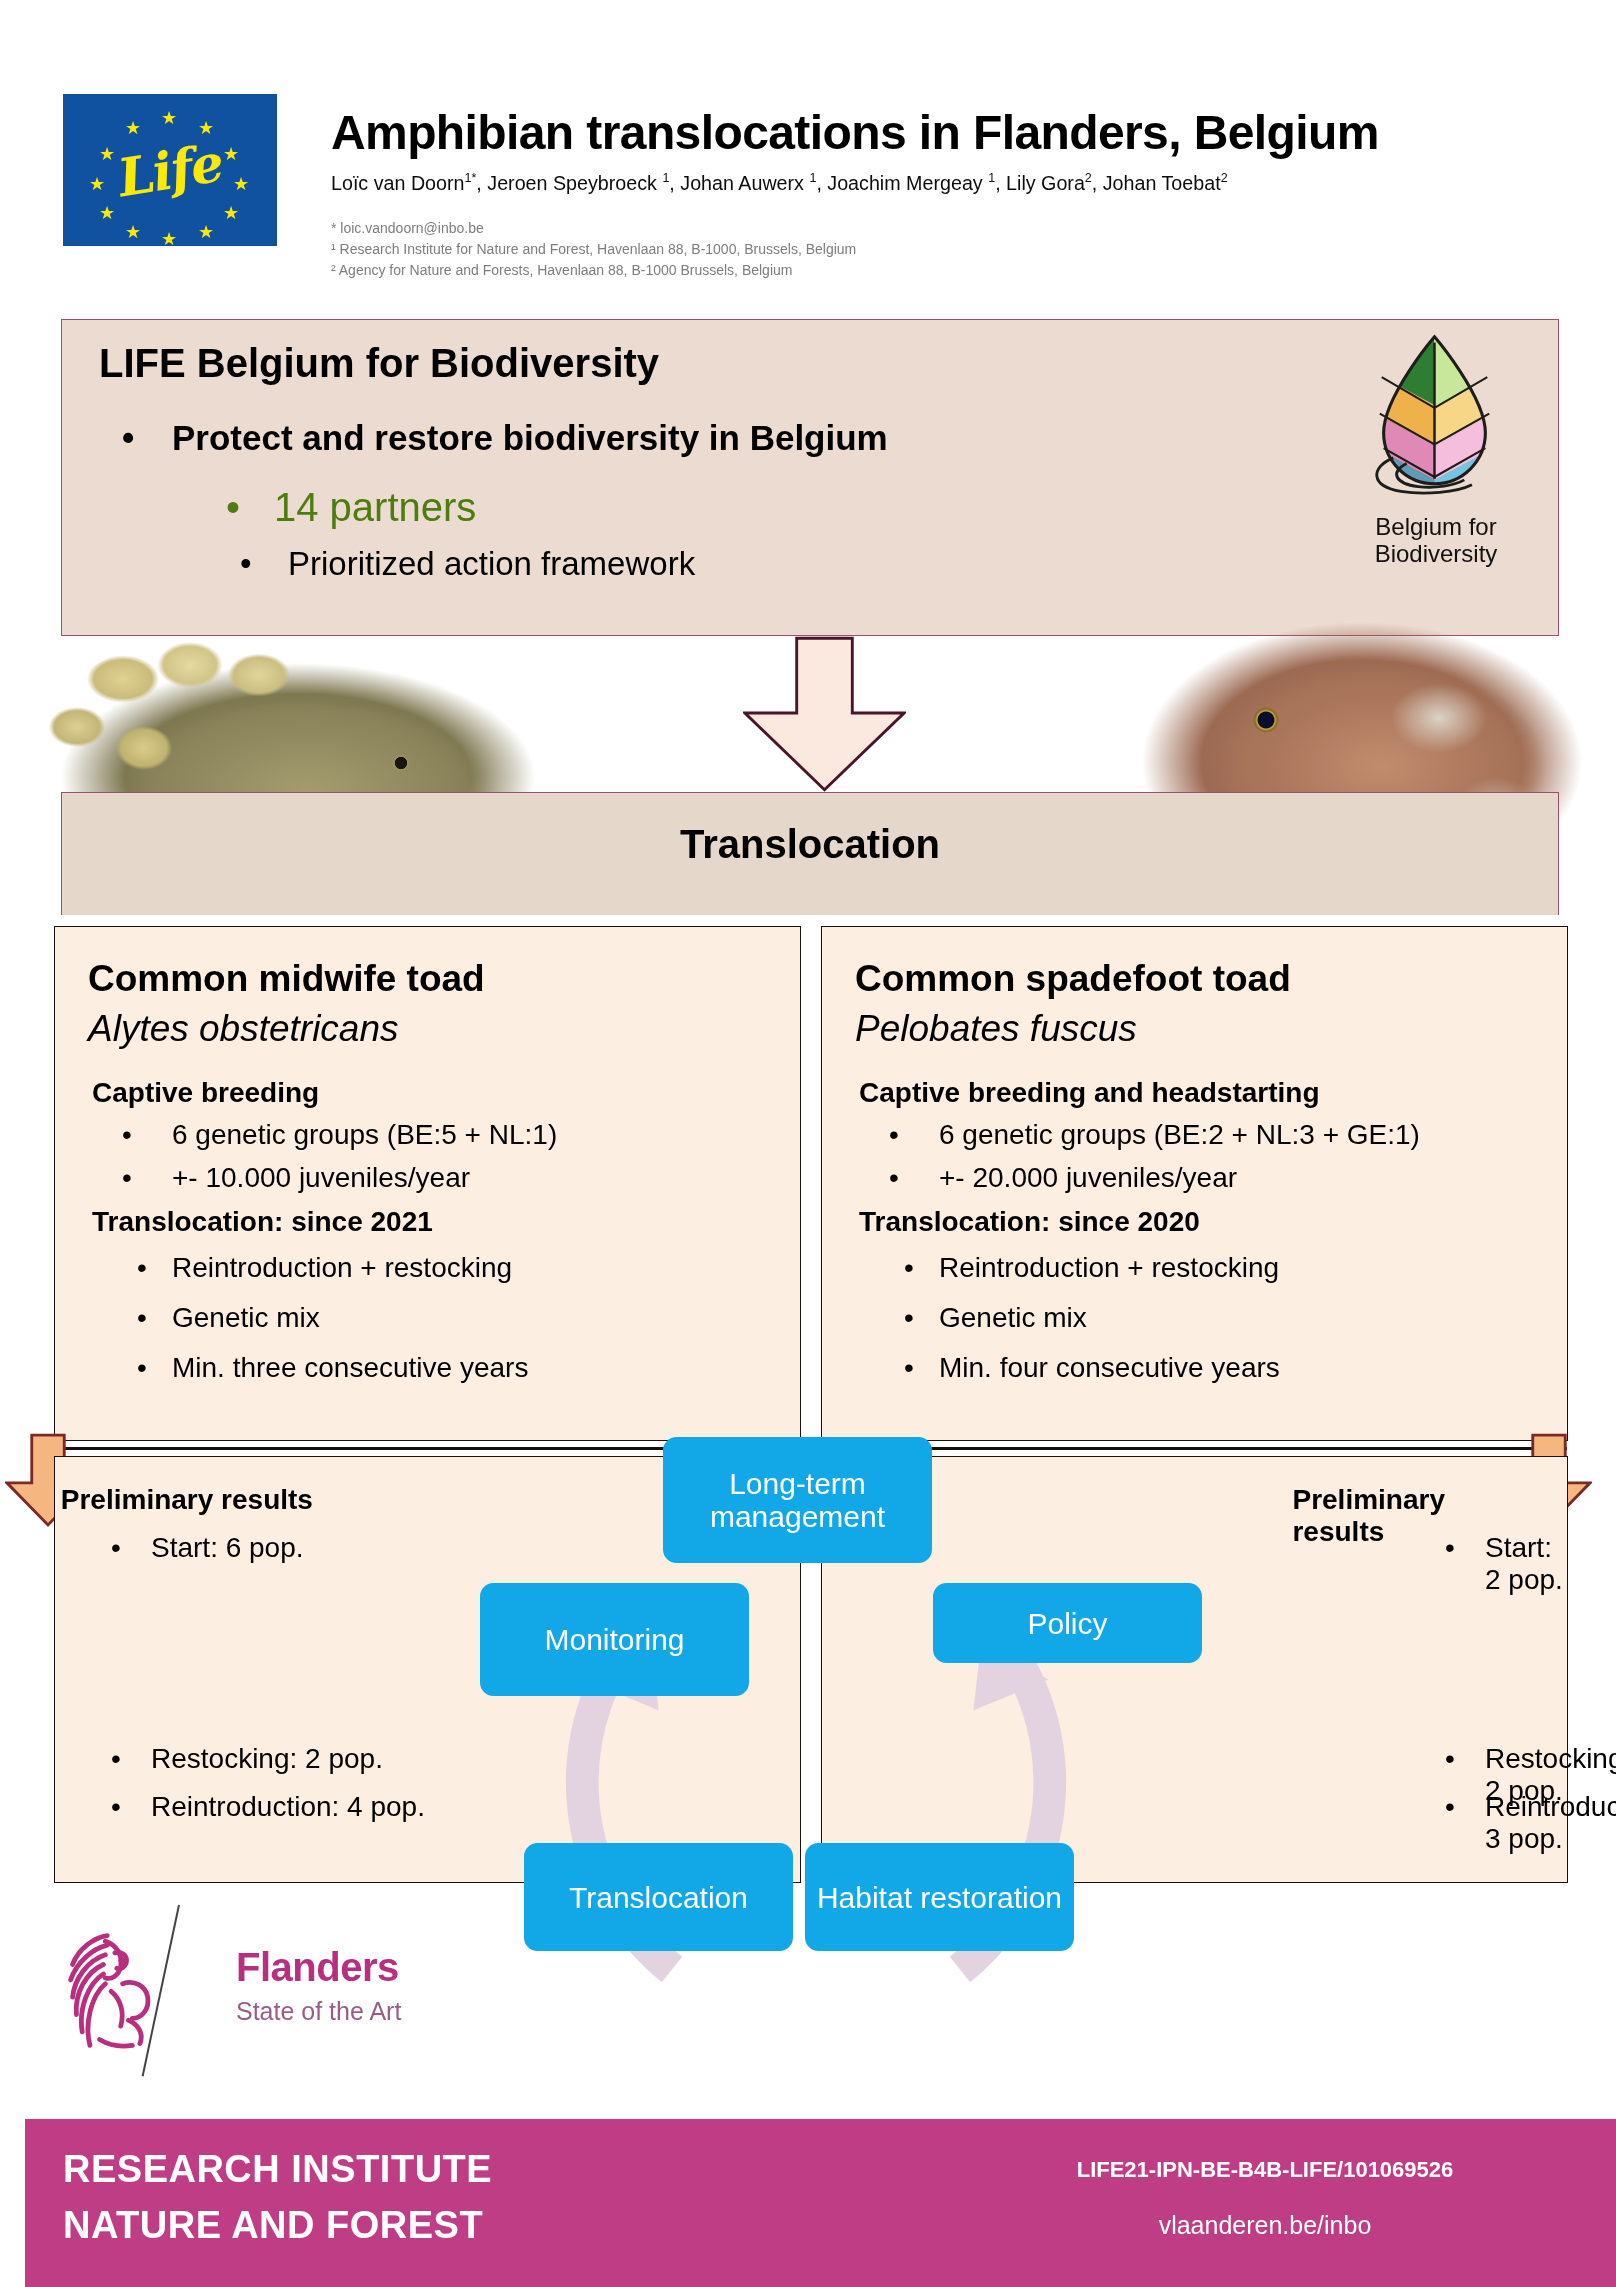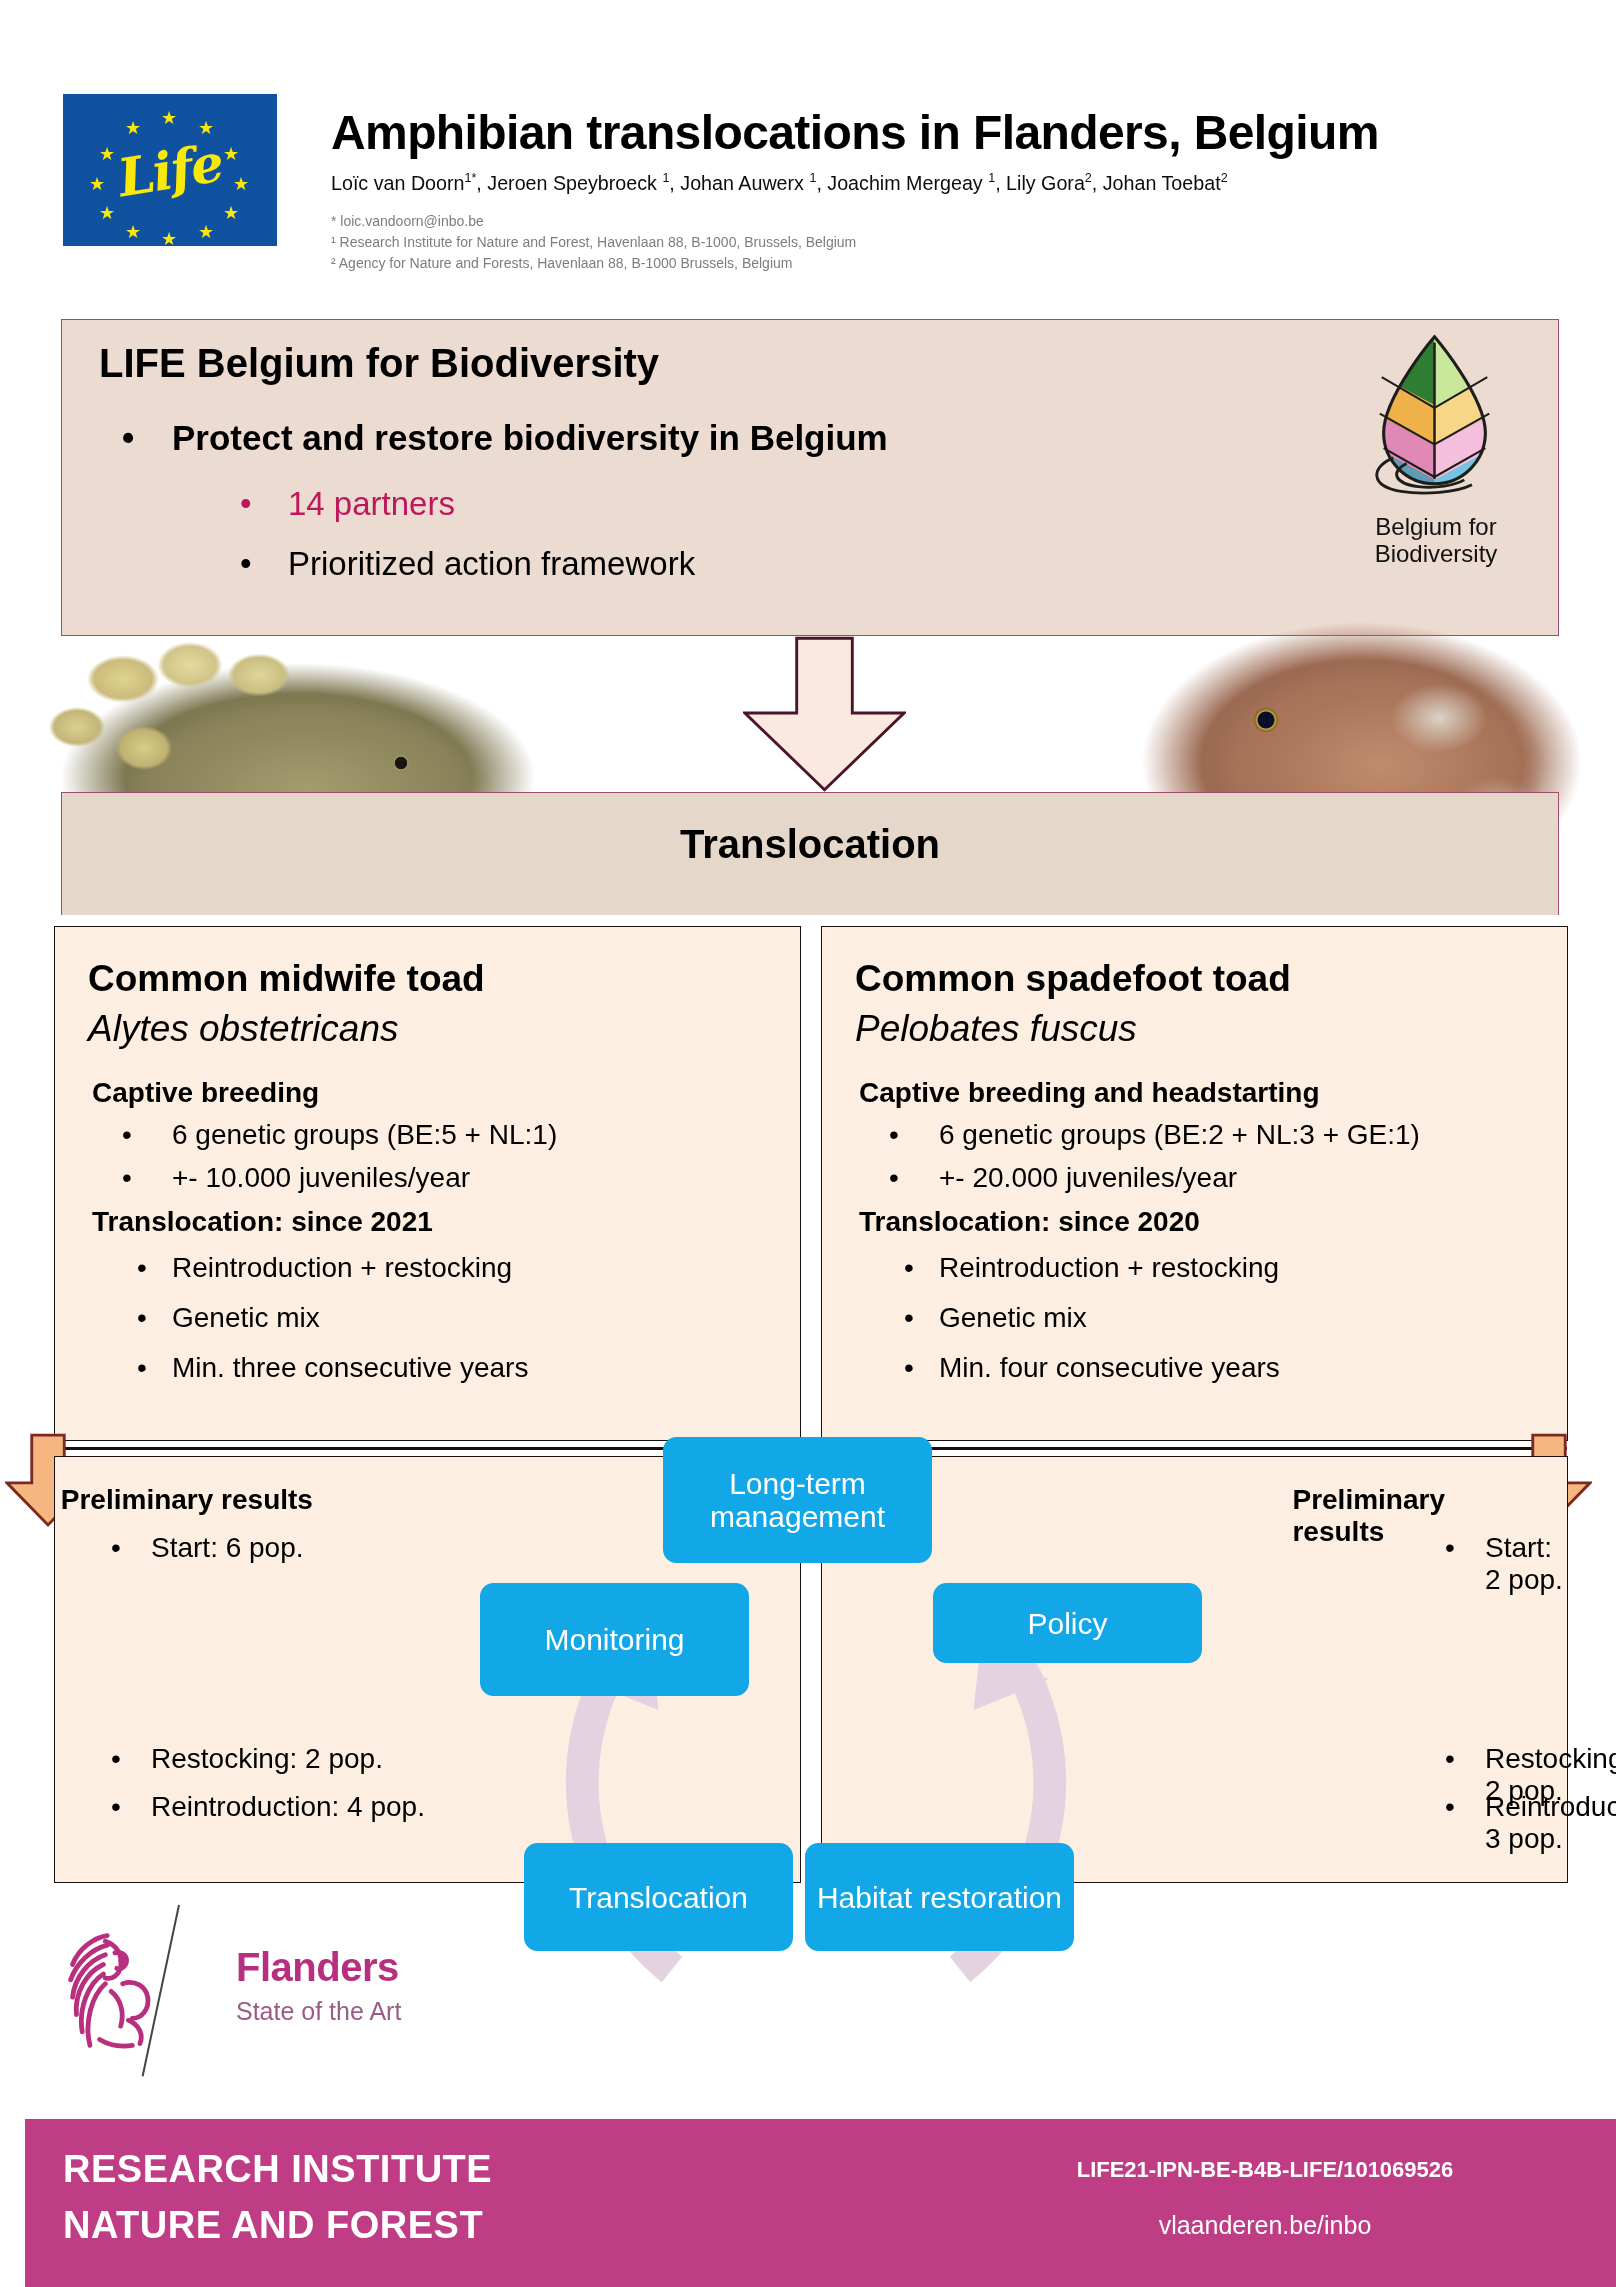--- a/index.html
+++ b/index.html
@@ -27,39 +27,39 @@
     font-family: "DejaVu Serif", serif; font-style: italic; font-weight: bold;
     font-size: 52px; color: #f9e80b; letter-spacing: -1.9px;
   }
   .title-block { position: absolute; left: 331px; top: 108px; width: 1239px; }
   .poster-title {
     font-size: 48px; font-weight: bold; color: #000; letter-spacing: -0.6px;
     line-height: 1.05; white-space: nowrap;
   }
   .authors { margin-top: 11.5px; font-size: 19.7px; color: #0d0d0d; line-height: 1.3; }
   .authors sup { font-size: 12.5px; }
-  .affil { margin-top: 15px; font-size: 14px; color: #7d7d7d; line-height: 1.5; }
+  .affil { margin-top: 22px; font-size: 14px; color: #7d7d7d; line-height: 1.5; }
 
   
   .banner {
     position: absolute; left: 61px; top: 319px; width: 1498px; height: 317px;
     background: #ecdbd0; border: 1.9px solid #9b4f6e;
   }
   .banner-title {
     position: absolute; left: 37px; top: 21px;
     font-size: 40px; font-weight: bold; color: #000;
   }
   .banner-l1 {
     position: absolute; left: 60px; top: 98px;
     font-size: 35px; font-weight: bold; color: #000;
   }
   .banner-l1 .bl { display: inline-block; width: 50px; }
   .banner-l2 {
-    position: absolute; left: 178px; top: 165px;
-    font-size: 33px; color: #be185d;
+    position: absolute; left: 164px; top: 165px;
+    font-size: 40px; color: #4d7c0f;
   }
   .banner-l3 {
     position: absolute; left: 178px; top: 225px;
     font-size: 33px; color: #000;
   }
   .banner-l2 .bl, .banner-l3 .bl { display: inline-block; width: 48px; }
 
   
   .b4b { position: absolute; right: 21px; top: 13.4px; width: 202px; height: 288px; }
   .b4b-drop { position: absolute; left: 37px; top: 0px; width: 125px; height: 168px; }

